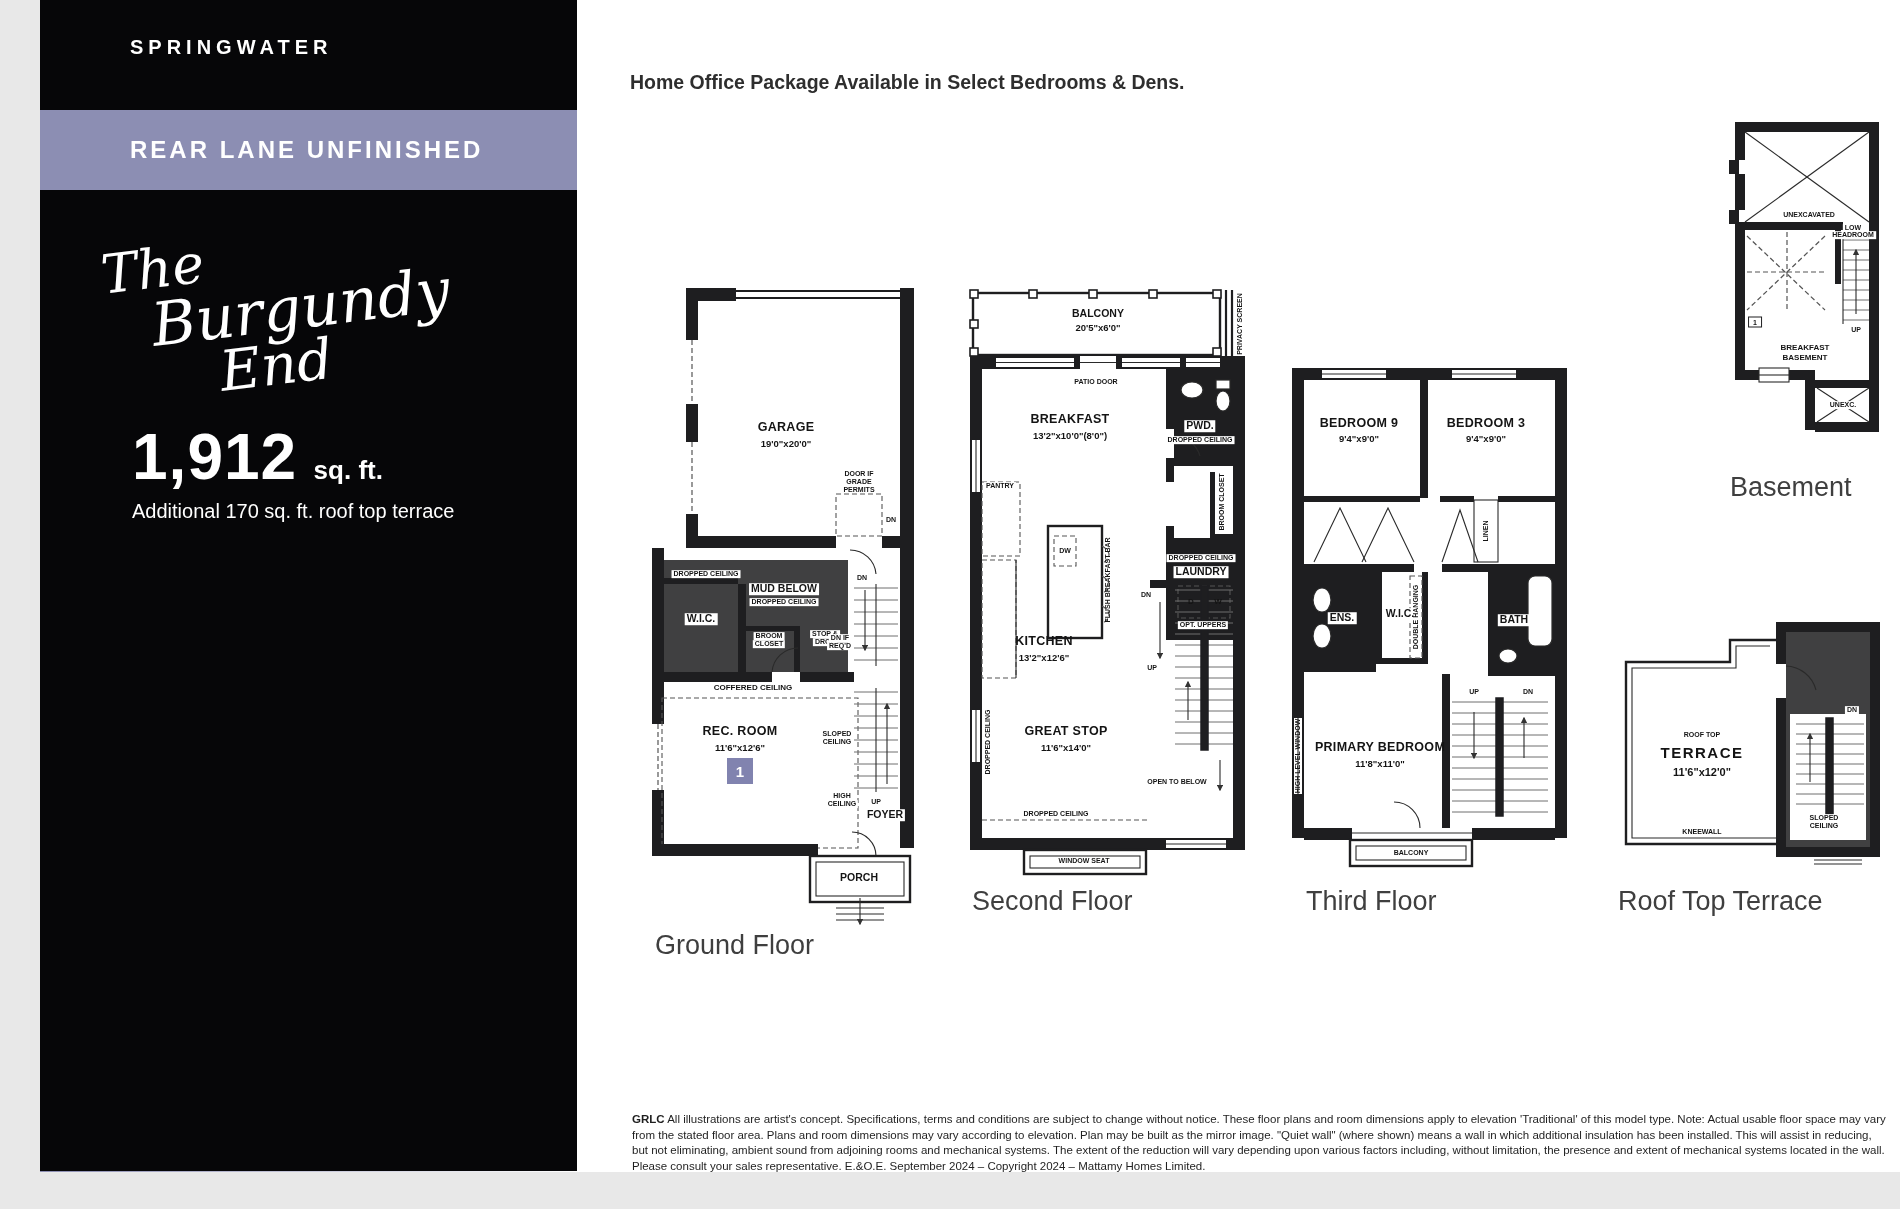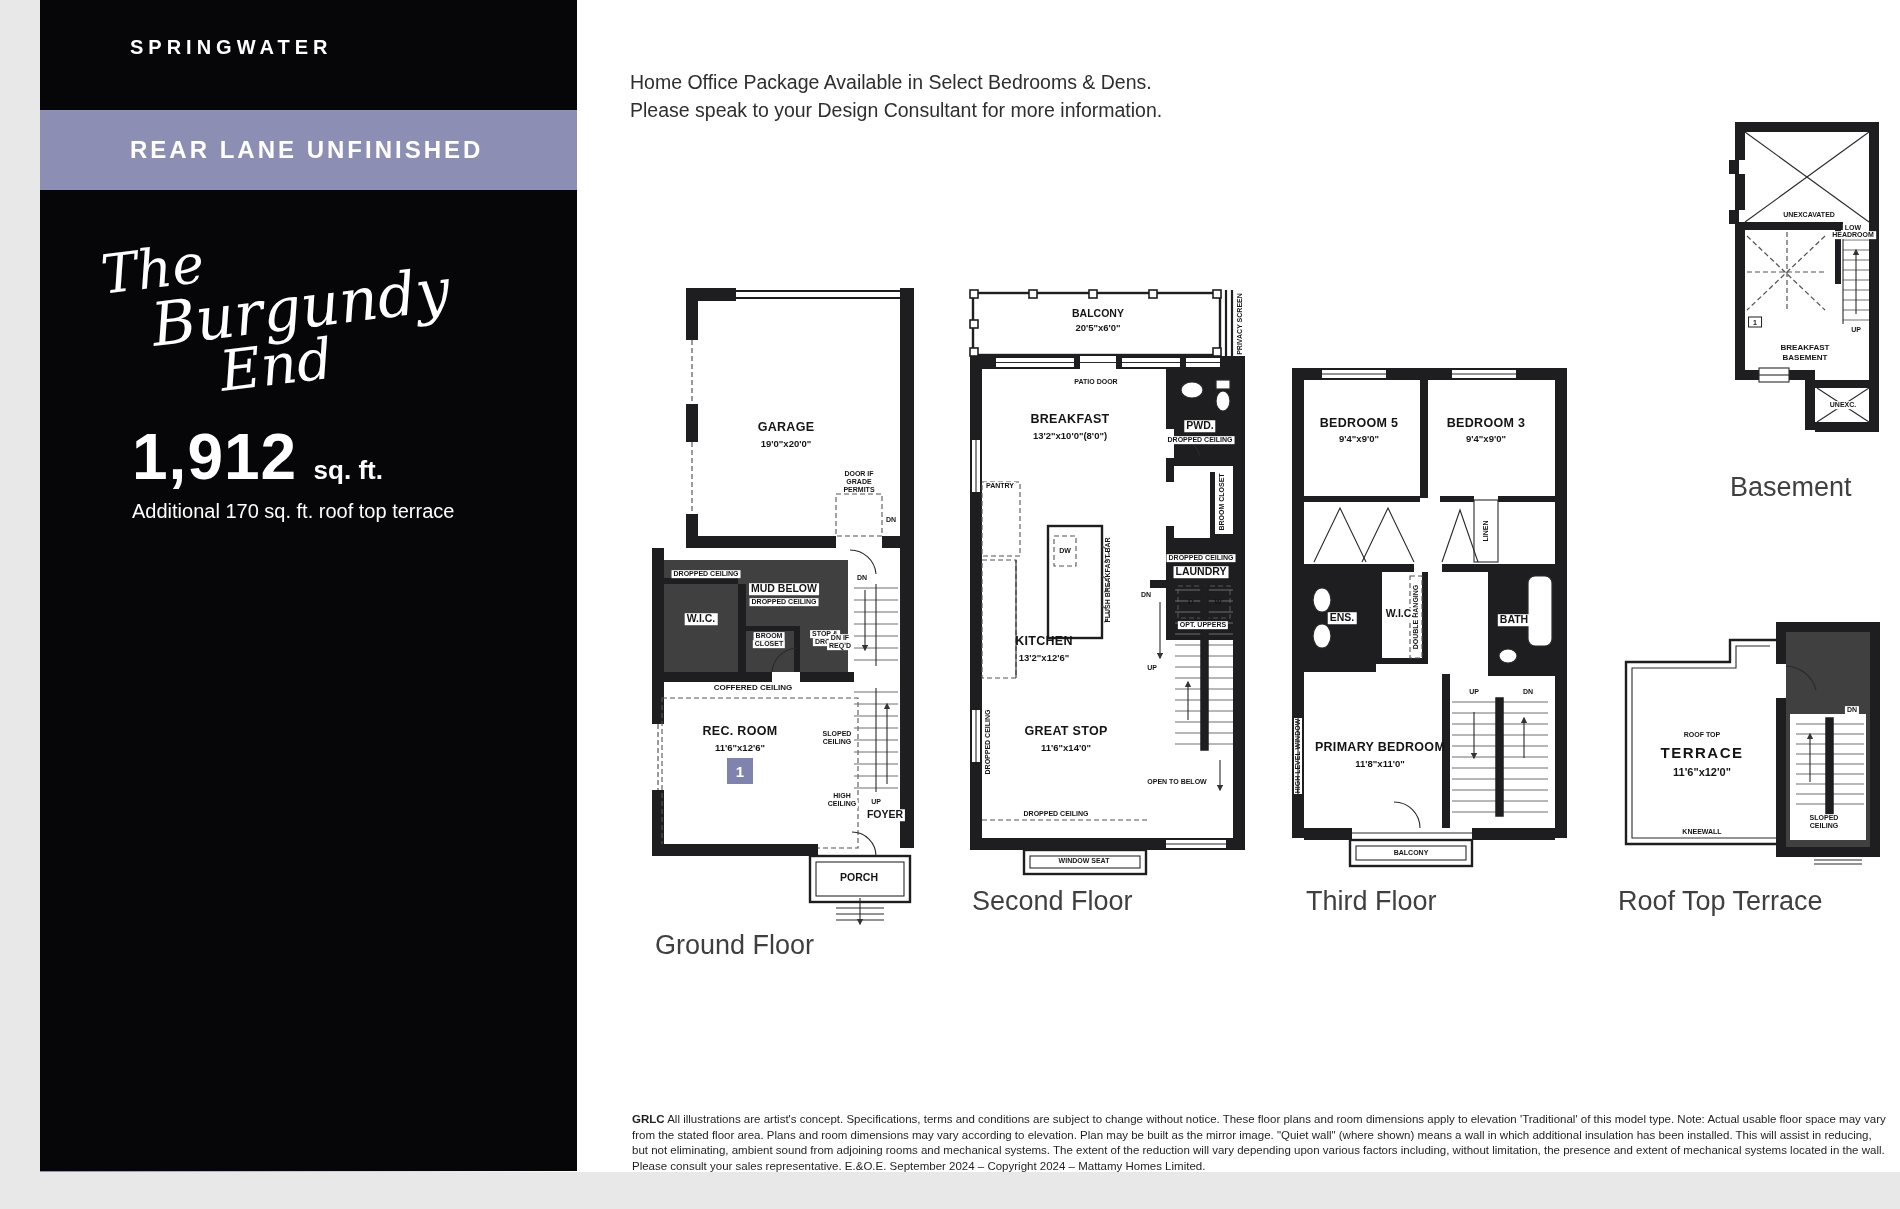--- a/index.html
+++ b/index.html
@@ -19,21 +19,21 @@
   .model-script .l2{font-size:60px;margin-left:66px;line-height:1.0;}
   .model-script .l3{font-size:56px;margin-left:128px;line-height:0.9;}
   .area-line{position:absolute;left:92px;top:420px;color:#fff;white-space:nowrap;}
   .area-value{font-size:64px;font-weight:bold;letter-spacing:1px;}
   .area-unit{font-size:26px;font-weight:bold;margin-left:12px;}
   .area-note{position:absolute;left:92px;top:500px;color:#fff;font-size:20px;}
   .grad-strip{position:absolute;left:0;bottom:0;width:537px;height:38px;
               background:linear-gradient(90deg,#8C8EB3,#ffffff);}
 
   
-  .header{position:absolute;left:590px;top:68px;color:#2e2e2e;font-size:19.5px;font-weight:normal;
+  .header{position:absolute;left:590px;top:68px;color:#2e2e2e;font-size:19.5px;font-weight:bold;
           line-height:28px;}
 
   
   .plan{position:absolute;}
   .plan svg{position:absolute;left:0;top:0;overflow:visible;}
   .plan svg rect{fill:#1e1e20;}
   .plan svg .thin{fill:none;stroke:#1e1e20;stroke-width:2.4;}
   .plan svg .thin1{fill:none;stroke:#2a2a2a;stroke-width:1.1;}
   .plan svg .w2{stroke:#1e1e20;stroke-width:2.2;}
   .plan svg .dash{stroke:#555;stroke-width:1.2;stroke-dasharray:5 3;fill:none;}
@@ -97,21 +97,20 @@
     <div class="area-line">
       <span class="area-value">1,912</span>
       <span class="area-unit">sq. ft.</span>
     </div>
     <div class="area-note">Additional 170 sq. ft. roof top terrace</div>
     <div class="grad-strip" style="background: linear-gradient(90deg, rgb(140, 142, 179), rgb(255, 255, 255));"></div>
   </div>
 
   <div class="header">
     <div>Home Office Package Available in Select Bedrooms &amp; Dens.</div>
-    <div>Please speak to your Design Consultant for more information.</div>
   </div>
 
   <div class="plan" style="left:600px;top:288px;width:288px;height:648px;">
     <svg width="288" height="648" viewBox="0 0 288 648">
 
       <rect x="46" y="0" width="50" height="13"></rect>
       <line x1="96" y1="3" x2="274" y2="3" class="w2"></line>
       <line x1="96" y1="10" x2="274" y2="10" class="w2"></line>
       <rect x="260" y="0" width="14" height="260"></rect>
       <rect x="46" y="0" width="12" height="52"></rect>
@@ -382,21 +381,21 @@
       <line x1="232" y1="390" x2="232" y2="350" class="thin1" marker-end="url(#arr)"></line>
 
       <rect x="12" y="460" width="48" height="12"></rect>
       <rect x="180" y="460" width="83" height="12"></rect>
       <rect x="60" y="460" width="120" height="10" class="win"></rect>
       <line x1="60" y1="465" x2="180" y2="465" class="thin1"></line>
       <path d="M128,460 a26,26 0 0 0 -26,-26" class="thin1"></path>
       <rect x="58" y="472" width="122" height="26" class="thin" fill="none"></rect>
       <rect x="64" y="478" width="110" height="14" class="thin1" fill="none"></rect>
     </svg>
-    <div class="lbl room" style="left:67px;top:56px">BEDROOM 5</div>
+    <div class="lbl room" style="left:67px;top:56px">BEDROOM 9</div>
     <div class="lbl dim" style="left:67px;top:71px">9'4"x9'0"</div>
     <div class="lbl room" style="left:194px;top:56px">BEDROOM 3</div>
     <div class="lbl dim" style="left:194px;top:71px">9'4"x9'0"</div>
     <div class="lbl tiny2 vert" style="left:194px;top:163px">LINEN</div>
     <div class="lbl room-sm chip" style="left:50px;top:250px">ENS.</div>
     <div class="lbl room-sm chip" style="left:108px;top:246px">W.I.C.</div>
     <div class="lbl tiny2 vert" style="left:124px;top:249px">DOUBLE HANGING</div>
     <div class="lbl room-sm chip" style="left:222px;top:252px">BATH</div>
     <div class="lbl tiny2 vert" style="left:6px;top:388px">HIGH LEVEL WINDOW</div>
     <div class="lbl tiny2 chip" style="left:182px;top:324px">UP</div>

